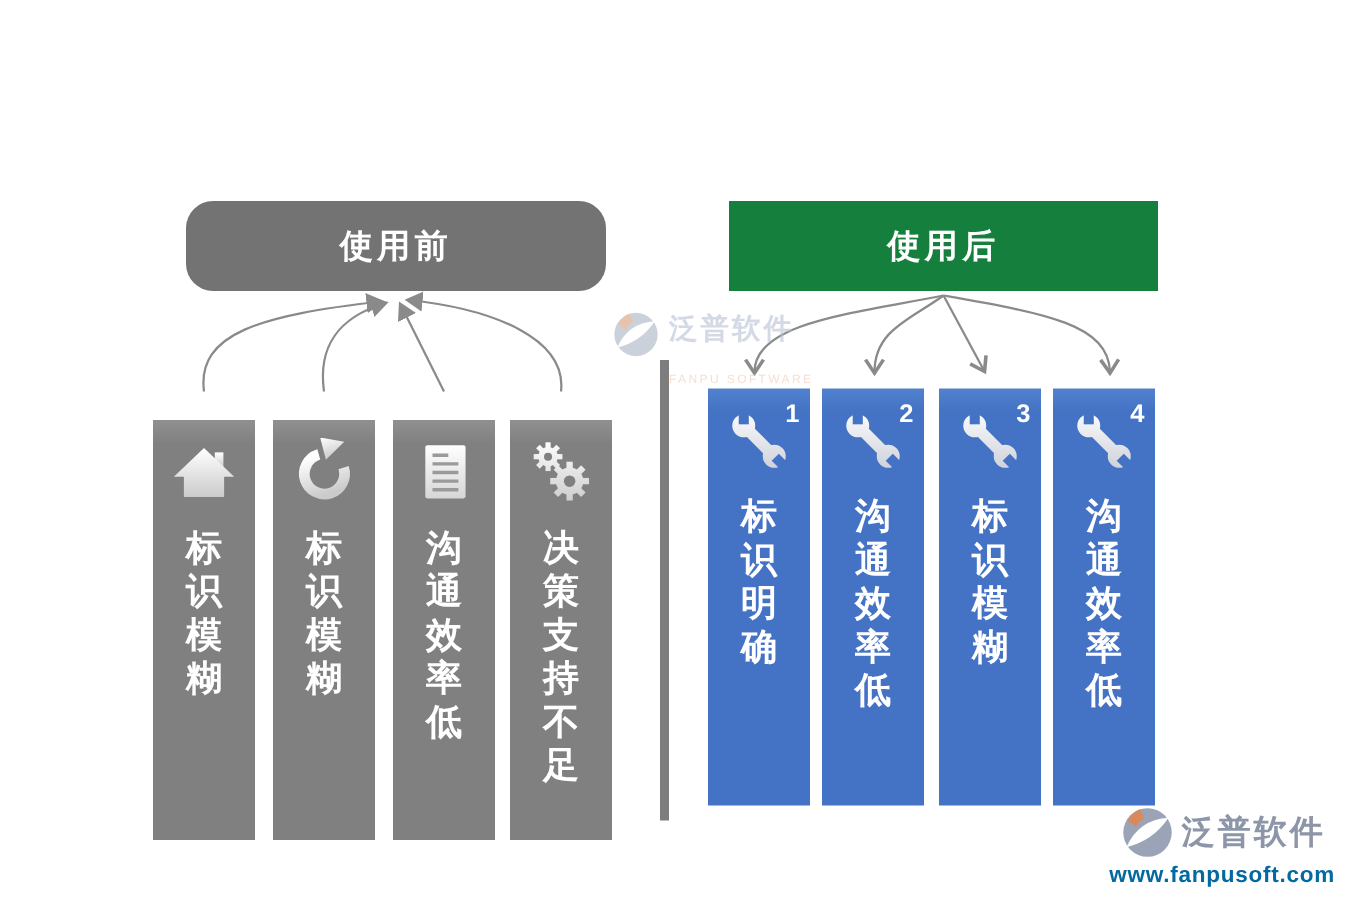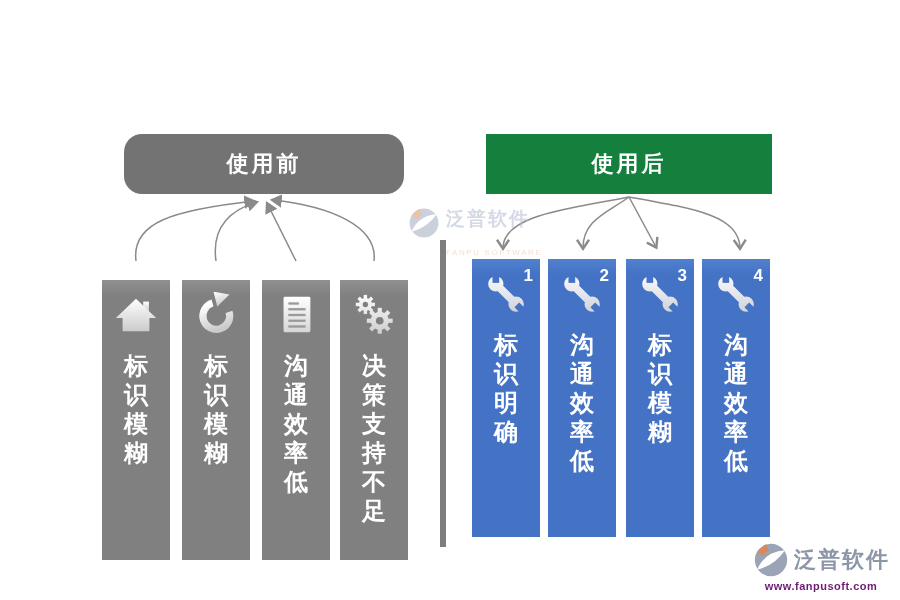--- a/index.html
+++ b/index.html
@@ -44,21 +44,21 @@
   .wm-center { position:absolute; left:407px; top:206px; display:flex; gap:5px; opacity:.6; align-items:flex-start; }
   .wm-center .logo svg { width:34px; height:34px; display:block; }
   .wm-center .wm-text { display:flex; flex-direction:column; }
   .wm-center .brand { font-size:19px; font-weight:bold; color:#b9c2d4; letter-spacing:2px; white-space:nowrap; }
   .wm-center .sub { font-size:8px; color:#ecc9b4; letter-spacing:1.6px; margin-top:16px; white-space:nowrap; }
 
   .wm-bottom { position:absolute; right:10px; bottom:8px; display:flex; flex-direction:column; align-items:center; }
   .wm-bottom .row { display:flex; align-items:center; gap:4px; }
   .wm-bottom .logo svg { width:38px; height:38px; display:block; }
   .wm-bottom .brand { font-size:22px; font-weight:bold; color:#8d96a8; letter-spacing:2px; white-space:nowrap; }
-  .wm-bottom .url { font-size:11px; font-weight:bold; color:#701a75; margin-top:1px; letter-spacing:.5px; white-space:nowrap; }
+  .wm-bottom .url { font-size:15px; font-weight:bold; color:#0369a1; margin-top:1px; letter-spacing:.5px; white-space:nowrap; }
 </style>
 </head>
 <body>
 
 <svg width="0" height="0" style="position:absolute" aria-hidden="true">
   <defs>
     <linearGradient id="gw" x1="0" y1="0" x2="0" y2="1">
       <stop offset="0" stop-color="#ffffff"></stop>
         <stop offset="1" stop-color="#c9cdd6"></stop>
     </linearGradient>

